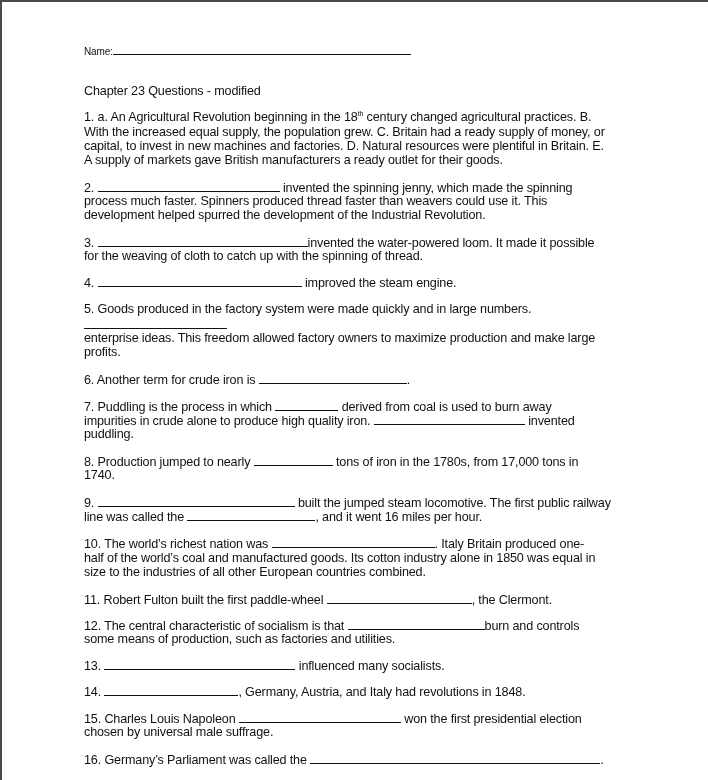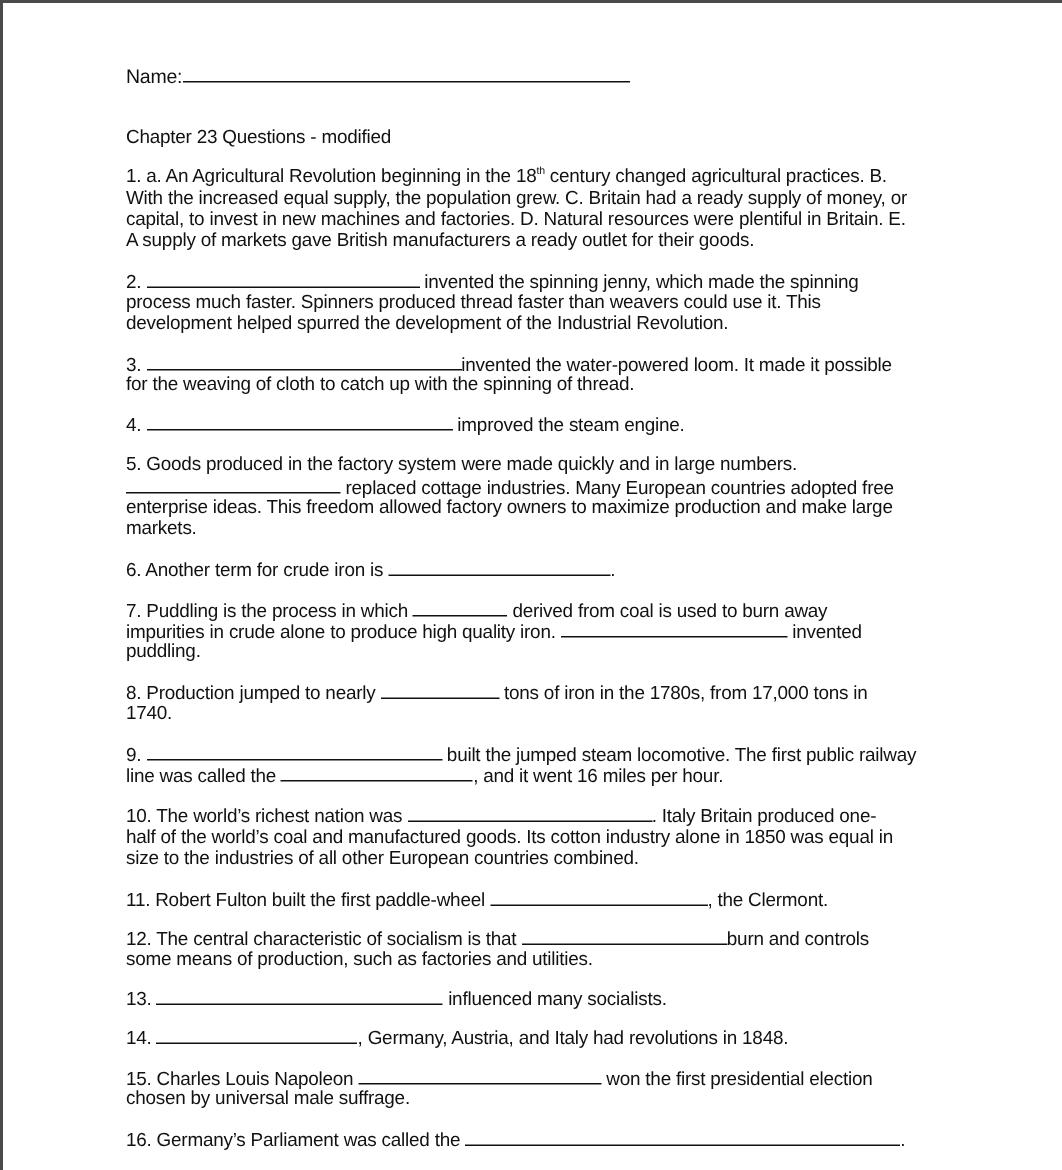--- a/index.html
+++ b/index.html
@@ -13,21 +13,21 @@
   .frame-left { position: absolute; left: 0; top: 0; width: 2px; height: 780px; background: #4a4a4a; }
   .page { position: absolute; left: 2px; top: 2px; right: 0; bottom: 0; background: #fff; }
 
   .line {
     position: absolute; left: 84px; white-space: pre;
     font-size: 12.6px; line-height: 14px; letter-spacing: -0.15px;
   }
   .blank {
     display: inline-block; border-bottom: 1px solid #111; height: 11px; vertical-align: baseline;
   }
-  .name-line { font-size: 13px; top: 44px; }
+  .name-line { font-size: 10px; top: 44px; }
   .name-line .blank { height: 10px; }
   sup { font-size: 7px; line-height: 0; vertical-align: 5px; }
 </style>
 </head>
 <body>
 
 <div class="frame-top"></div>
 <div class="frame-left"></div>
 
 <div class="page"></div>
@@ -53,23 +53,23 @@
   <div class="line" style="top:235px"><span>3. </span><span class="blank" style="width:210px"></span><span>invented the water-powered loom. It made it possible</span></div>
   <div class="line" style="top:249px">for the weaving of cloth to catch up with the spinning of thread.</div>
 </div>
 
 <div>
   <div class="line" style="top:275px"><span>4. </span><span class="blank" style="width:204px"></span><span> improved the steam engine.</span></div>
 </div>
 
 <div>
   <div class="line" style="top:302px">5. Goods produced in the factory system were made quickly and in large numbers.</div>
-  <div class="line" style="top:317px"><span class="blank" style="width:143px"></span><span> replaced cottage industries. Many European countries adopted free</span></div>
+  <div class="line" style="top:317px"><span class="blank" style="width:143px"></span></div>
   <div class="line" style="top:331px">enterprise ideas. This freedom allowed factory owners to maximize production and make large</div>
-  <div class="line" style="top:345px">markets.</div>
+  <div class="line" style="top:345px">profits.</div>
 </div>
 
 <div>
   <div class="line" style="top:372px"><span>6. Another term for crude iron is </span><span class="blank" style="width:148px"></span><span>.</span></div>
 </div>
 
 <div>
   <div class="line" style="top:399px"><span>7. Puddling is the process in which </span><span class="blank" style="width:63px"></span><span> derived from coal is used to burn away</span></div>
   <div class="line" style="top:413px"><span>impurities in crude alone to produce high quality iron. </span><span class="blank" style="width:151px"></span><span> invented</span></div>
   <div class="line" style="top:427px">puddling.</div>

